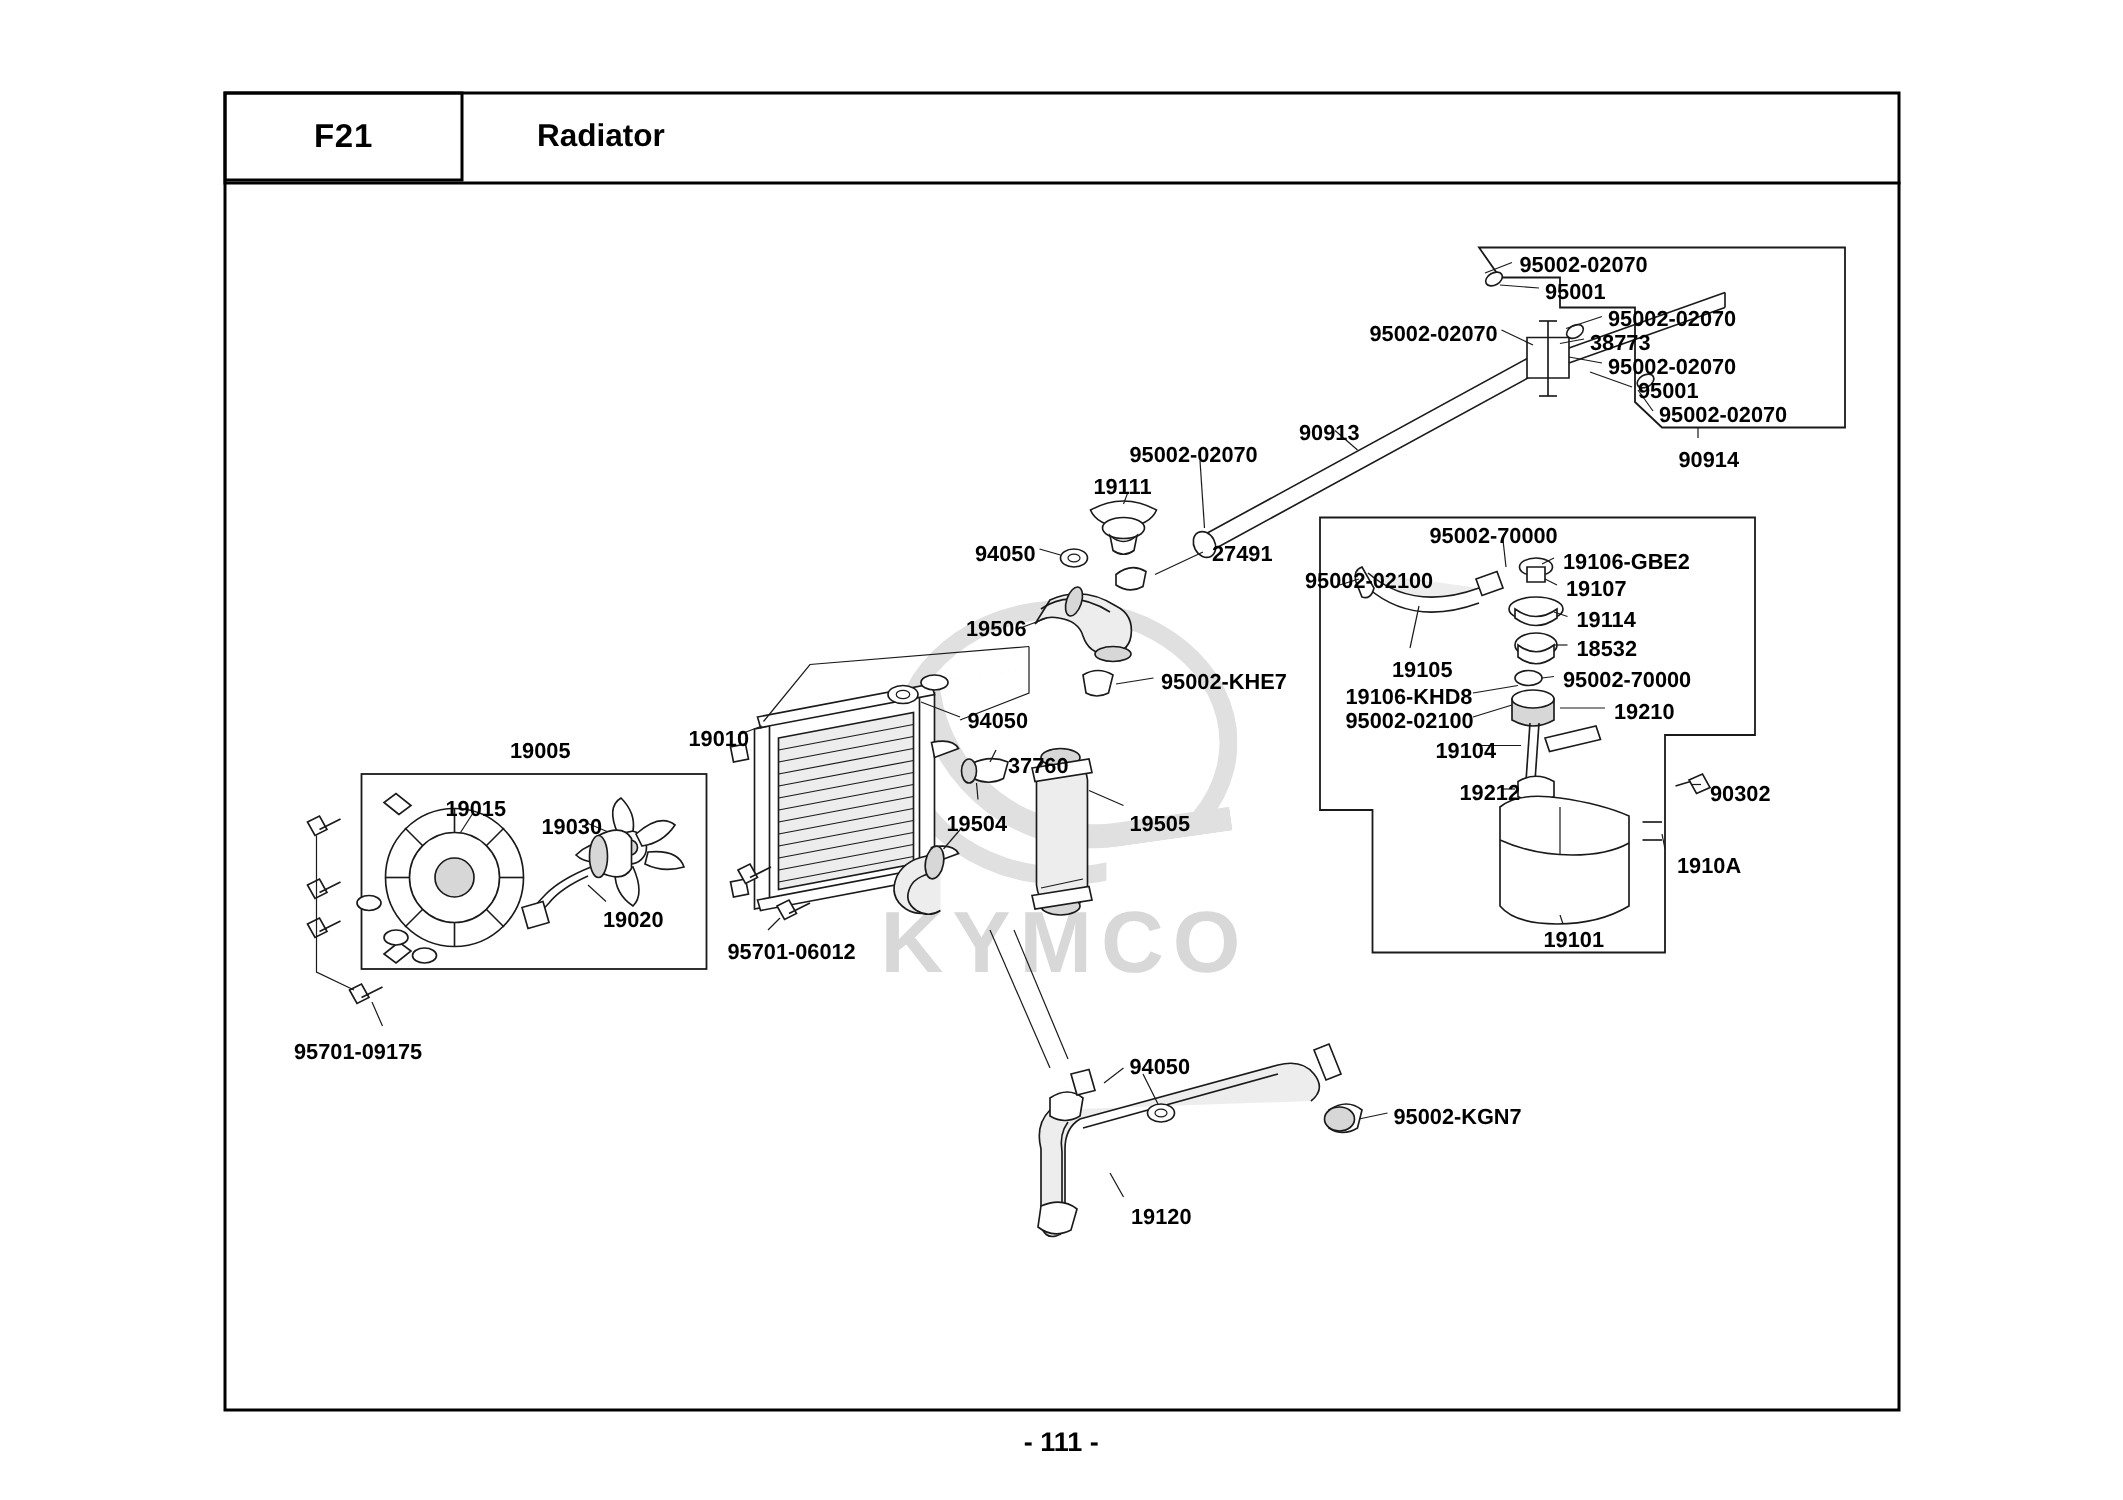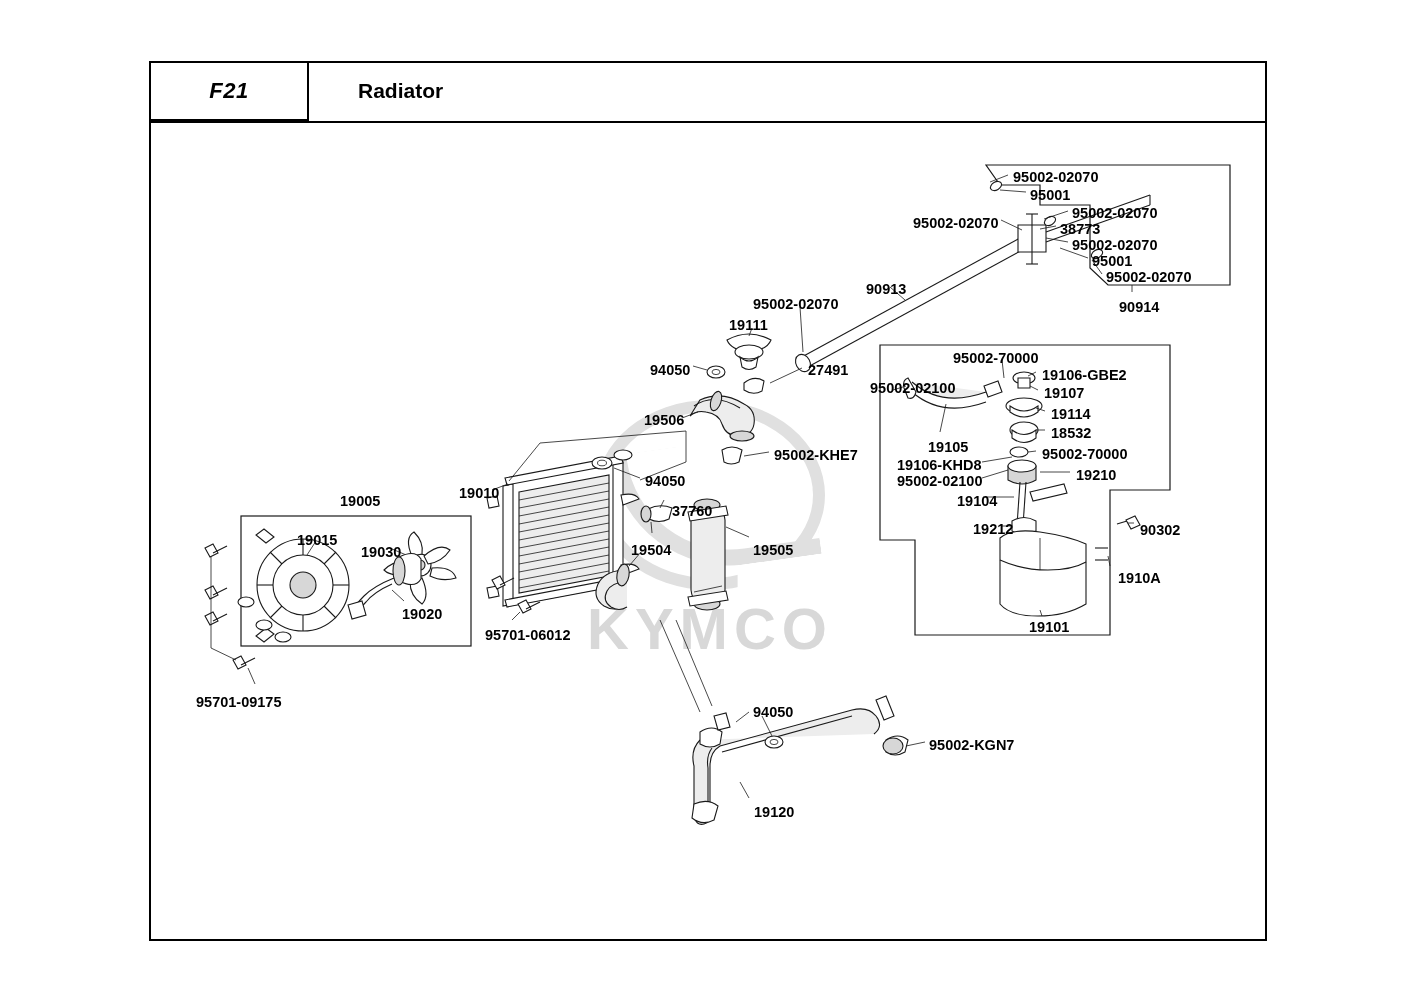--- a/index.html
+++ b/index.html
@@ -35,21 +35,20 @@
     position: absolute;
     left: 149px;
     top: 61px;
     width: 160px;
     height: 60px;
     border: 2px solid #000;
     box-sizing: border-box;
     display: flex;
     align-items: center;
     justify-content: center;
-    font-style: italic;
   }
   .title-code {
     font-size: 22px;
     font-weight: bold;
     letter-spacing: 0.5px;
   }
   .title-name {
     position: absolute;
     left: 358px;
     top: 79px;
@@ -447,13 +446,14 @@
   <div class="lbl" style="left:897px;  top:474px;">95002-02100</div>
   <div class="lbl" style="left:957px;  top:494px;">19104</div>
   <div class="lbl" style="left:973px;  top:522px;">19212</div>
   <div class="lbl" style="left:1140px; top:523px;">90302</div>
   <div class="lbl" style="left:1118px; top:571px;">1910A</div>
   <div class="lbl" style="left:1029px; top:620px;">19101</div>
   <div class="lbl" style="left:753px;  top:705px;">94050</div>
   <div class="lbl" style="left:929px;  top:738px;">95002-KGN7</div>
   <div class="lbl" style="left:754px;  top:805px;">19120</div>
 
+  <div class="page-number">- 111 -</div>
 </div>
 
 </body></html>

